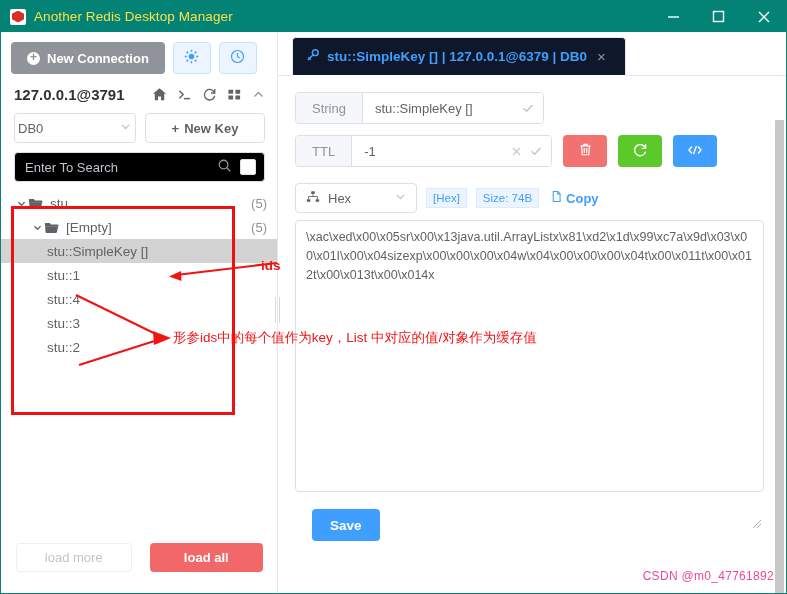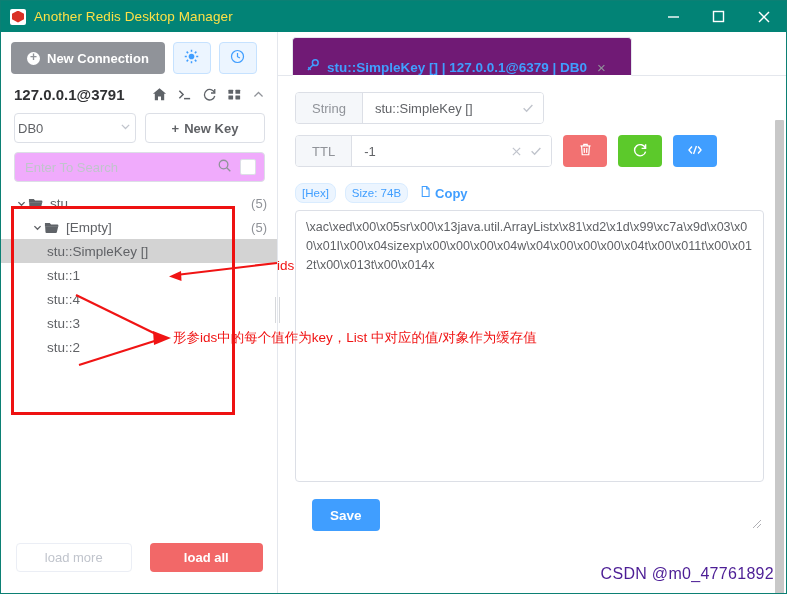--- a/index.html
+++ b/index.html
@@ -185,21 +185,21 @@
 
   #search-row {
     margin: 9px 12px 0 13px;
     height: 30px;
     border: 1px solid #dcdfe6;
     border-radius: 4px;
     display: flex;
     align-items: center;
     padding: 0 8px 0 10px;
     box-sizing: border-box;
-    background: #f0abfc;
+    background: #000000;
   }
   #search-input {
     flex: 1;
     border: none;
     outline: none;
     font-size: 13px;
     font-family: "Liberation Sans", sans-serif;
     color: #606266;
     background: transparent;
     padding: 0;
@@ -296,25 +296,25 @@
     align-items: flex-end;
     padding-left: 14px;
     border-bottom: 1px solid #e4e7ed;
     box-sizing: border-box;
   }
   #tab-active {
     height: 39px;
     border: 1px solid #e4e7ed;
     border-bottom: 1px solid #fff;
     border-radius: 4px 4px 0 0;
-    background: #701a75;
-    display: flex;
-    align-items: flex-end;
+    background: #0f172a;
+    display: flex;
+    align-items: center;
     gap: 7px;
-    padding: 0 25px 0 13px;
+    padding: 0 19px 0 13px;
     color: #409eff;
     font-size: 13.5px;
     font-weight: bold;
     position: relative;
     top: 1px;
     cursor: pointer;
     box-sizing: border-box;
   }
   #tab-close {
     color: #909399;
@@ -412,21 +412,21 @@
     font-size: 13px;
     color: #606266;
     cursor: pointer;
     background: #fff;
   }
   #format-select-value { flex: 1; }
   .badge {
     background: #ecf5ff;
     border: 1px solid #d9ecff;
     color: #409eff;
-    border-radius: 8px;
+    border-radius: 0;
     font-size: 11.5px;
     padding: 2px 6px;
     line-height: 14px;
   }
   #copy-link {
     color: #409eff;
     font-size: 13px;
     font-weight: bold;
     display: flex;
     align-items: center;
@@ -519,29 +519,29 @@
     width: 224px; height: 209px;
     border: 3px solid #ee1111;
     box-sizing: border-box;
   }
   .annot-text {
     position: absolute;
     color: #f01414;
     font-size: 13.5px;
     white-space: nowrap;
   }
-  #annot-ids { left: 276px; top: 257px; font-weight: normal; }
+  #annot-ids { left: 260px; top: 257px; font-weight: bold; }
   #annot-desc { left: 172px; top: 328px; }
 
   #watermark {
     position: absolute;
     right: 12px;
     bottom: 10px;
-    color: #4c1d95;
-    font-size: 16px;
+    color: #ec4899;
+    font-size: 12px;
     letter-spacing: .3px;
   }
 </style>
 </head>
 <body>
 
 <div id="app-window">
 
   <div id="titlebar">
     <div id="app-logo"></div>
@@ -790,20 +790,36 @@
               <svg width="16" height="14" viewBox="0 0 18 14" fill="none" stroke="#fff" stroke-width="1.5">
                 <path d="M5.6 3 L2.2 7 L5.6 11"></path>
                   <path d="M12.4 3 L15.8 7 L12.4 11"></path>
                   <line x1="10.6" y1="2.4" x2="7.4" y2="11.6"></line>
               </svg>
             </span>
           </button>
         </div>
 
         <div id="format-row">
+          <div id="format-select">
+            <span>
+              <svg width="14" height="14" viewBox="0 0 16 16" fill="#606266">
+                <rect x="6" y="1.5" width="4" height="3" rx=".4"></rect>
+                <rect x="1" y="10.5" width="4" height="3" rx=".4"></rect>
+                <rect x="11" y="10.5" width="4" height="3" rx=".4"></rect>
+                <path d="M8 4.8 V7.4 M3 10.3 V7.4 H13 V10.3" stroke="#606266" stroke-width="1" fill="none"></path>
+              </svg>
+            </span>
+            <span id="format-select-value">Hex</span>
+            <span>
+              <svg width="13" height="13" viewBox="0 0 16 16" fill="none" stroke="#c0c4cc" stroke-width="1.5">
+                  <path d="M3.5 6 L8 10.5 L12.5 6"></path>
+                </svg>
+            </span>
+          </div>
           <span class="badge">[Hex]</span>
           <span class="badge">Size: 74B</span>
           <span id="copy-link">
             <span>
               <svg width="13" height="13" viewBox="0 0 16 16" fill="none" stroke="#409eff" stroke-width="1.3">
                 <path d="M4 1.8 H9.6 L12.4 4.6 V14.2 H4 Z"></path>
                   <path d="M9.4 1.9 V4.8 H12.3"></path>
               </svg>
             </span>
             <span>Copy</span>

